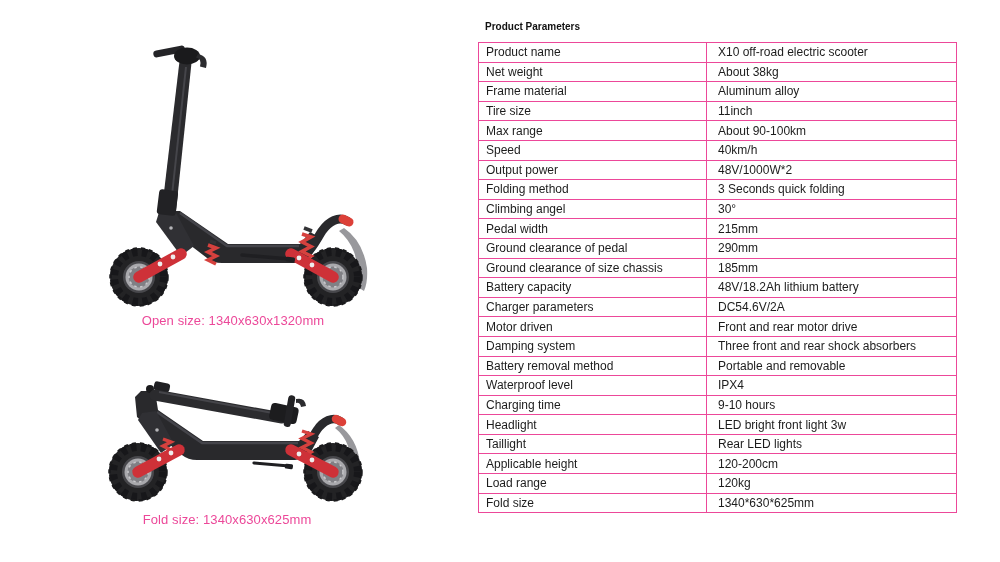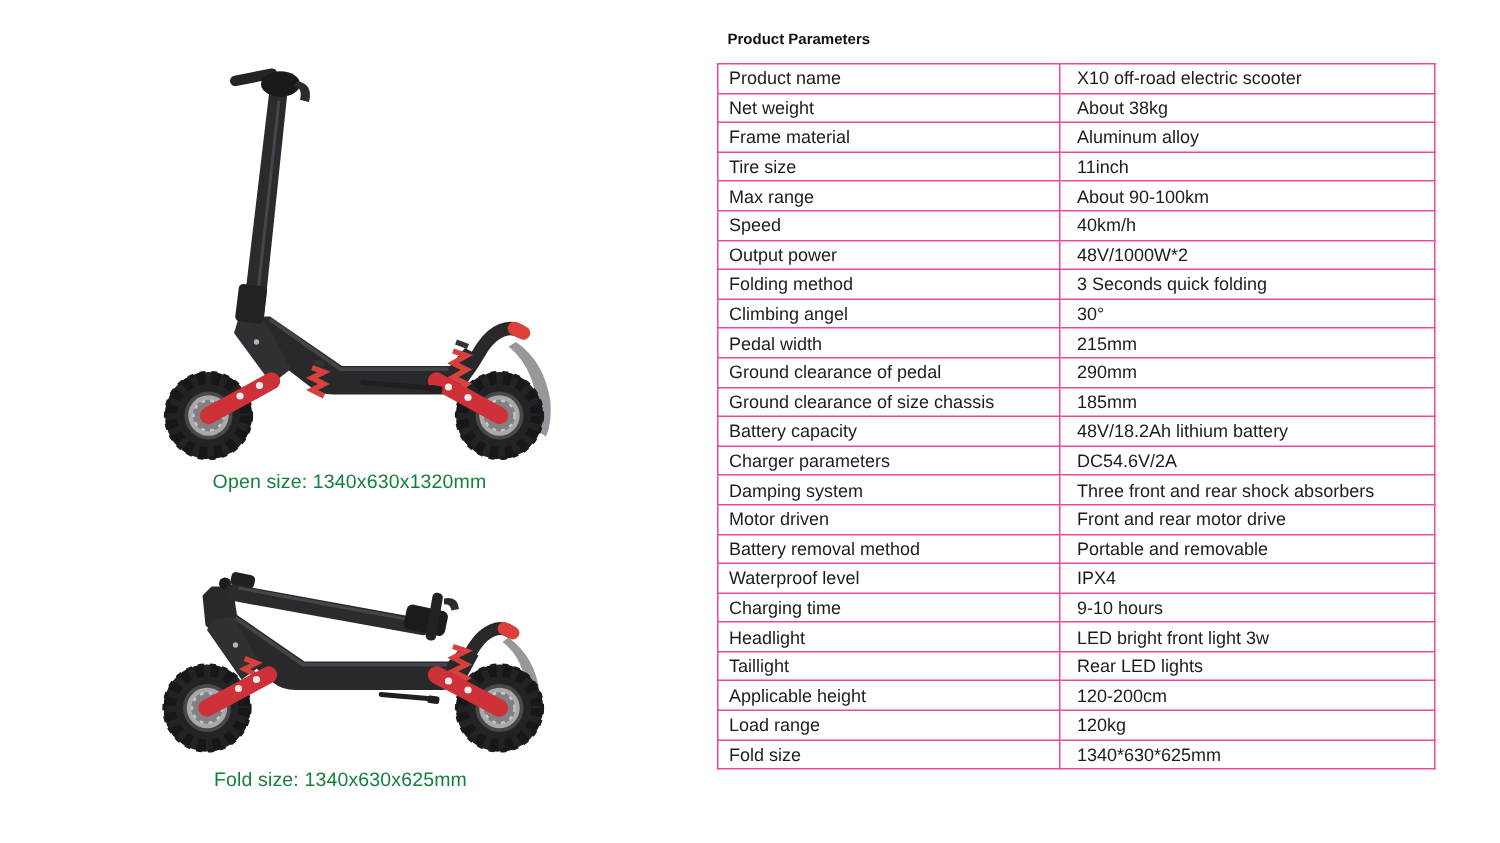--- a/index.html
+++ b/index.html
@@ -4,21 +4,21 @@
 <style>
   html,body{margin:0;padding:0;background:#fff;}
   .canvas{
     position:relative;width:1000px;height:562px;background:#ffffff;
     font-family:"Liberation Sans",sans-serif;color:#1c1c1c;overflow:hidden;
   }
   figure{margin:0;padding:0;}
   .fig-open{position:absolute;left:60px;top:25px;width:360px;height:285px;}
   .fig-fold{position:absolute;left:60px;top:355px;width:360px;height:150px;}
   .caption{
-    position:absolute;font-size:13px;color:#15803d;text-align:center;
+    position:absolute;font-size:13px;color:#ec4899;text-align:center;
     letter-spacing:0.1px;white-space:nowrap;
   }
   .caption-open{left:63px;top:313px;width:340px;}
   .caption-fold{left:60px;top:512px;width:334px;}
   .section-title{
     position:absolute;left:485px;top:21px;font-size:10px;font-weight:bold;color:#111;
   }
   table.params{
     position:absolute;left:478px;top:42px;width:450px;
     border-collapse:collapse;table-layout:fixed;
@@ -215,28 +215,28 @@
         </tr>
         <tr>
           <td class="p-label">Battery capacity</td>
           <td class="p-value">48V/18.2Ah lithium battery</td>
         </tr>
         <tr>
           <td class="p-label">Charger parameters</td>
           <td class="p-value">DC54.6V/2A</td>
         </tr>
         <tr>
+          <td class="p-label">Motor driven</td>
+          <td class="p-value">Front and rear motor drive</td>
+        </tr>
+        <tr>
           <td class="p-label">Damping system</td>
           <td class="p-value">Three front and rear shock absorbers</td>
         </tr>
         <tr>
-          <td class="p-label">Motor driven</td>
-          <td class="p-value">Front and rear motor drive</td>
-        </tr>
-        <tr>
           <td class="p-label">Battery removal method</td>
           <td class="p-value">Portable and removable</td>
         </tr>
         <tr>
           <td class="p-label">Waterproof level</td>
           <td class="p-value">IPX4</td>
         </tr>
         <tr>
           <td class="p-label">Charging time</td>
           <td class="p-value">9-10 hours</td>

